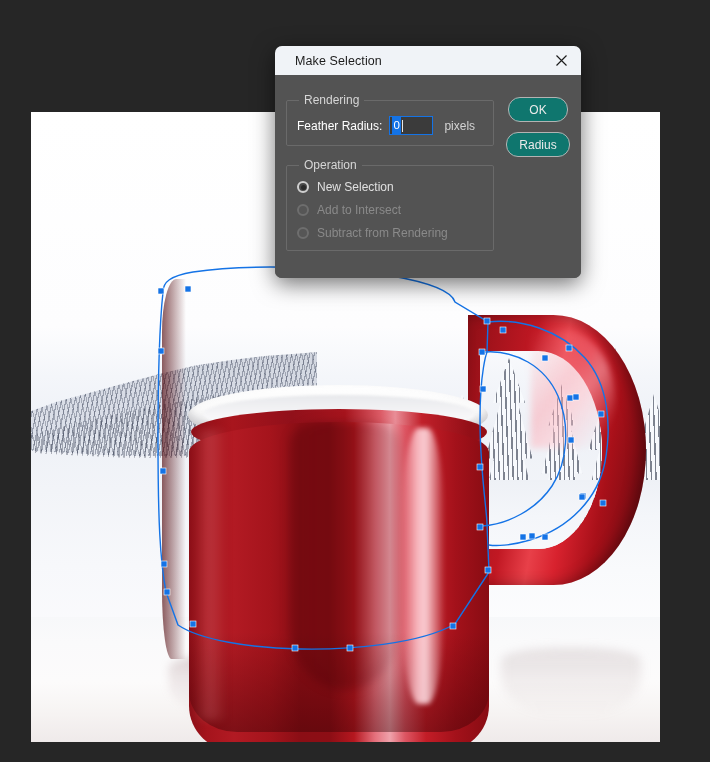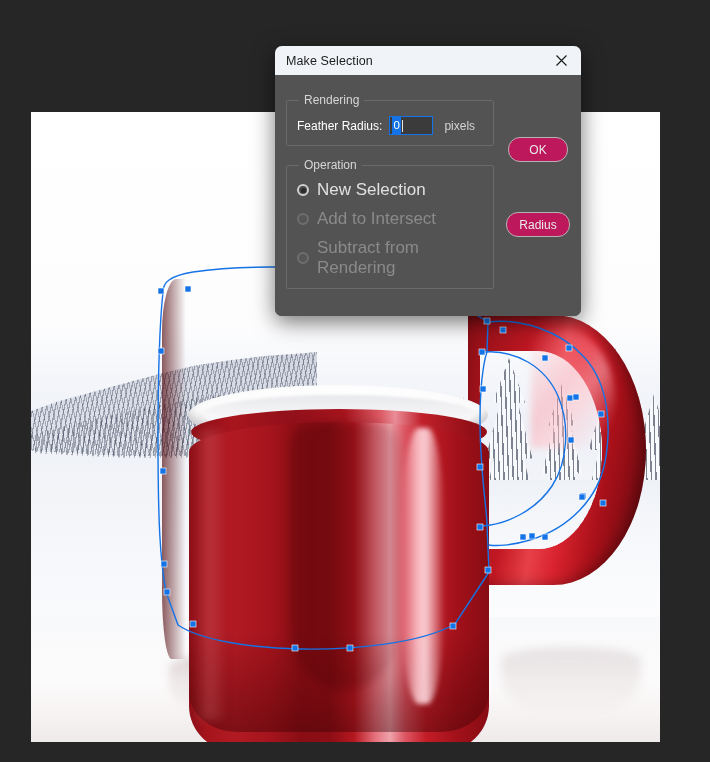--- a/index.html
+++ b/index.html
@@ -333,21 +333,21 @@
     border-radius: 7px;
     background: #535353;
     box-shadow: 0 6px 22px rgba(0,0,0,0.55);
     overflow: hidden;
   }
   .dlg-titlebar {
     height: 29px;
     background: #f0f3f7;
     display: flex;
     align-items: center;
-    padding: 0 0 0 11px;
+    padding: 0 0 0 20px;
     position: relative;
   }
   .dlg-title {
     font-size: 12.5px;
     color: #1c1c1c;
     letter-spacing: 0.1px;
   }
   .dlg-close {
     position: absolute;
     right: 0; top: 0;
@@ -463,37 +463,36 @@
   }
   .radio .dot {
     width: 5px; height: 5px;
     border-radius: 50%;
     background: #2b2b2b;
   }
   .radio.disabled {
     border-color: #6e6e6e;
     background: #565656;
   }
-  .radio-label { font-size: 17px; color: #e0e0e0; }
+  .radio-label { font-size: 12px; color: #e0e0e0; }
   .radio-row.disabled .radio-label { color: #8a8a8a; }
 
   .btn {
     width: 58px;
     height: 23px;
     border-radius: 12px;
     border: 1px solid #b3b3b3;
-    background: #be185d;
+    background: #0f766e;
     color: #eaeaea;
     font-size: 12px;
     font-family: "Liberation Sans", sans-serif;
     display: flex;
     align-items: center;
     justify-content: center;
     cursor: default;
-    margin-top: 40px;
   }
   .btn.cancel { width: 62px; }
 </style>
 </head>
 <body>
 
 <div id="app-background"></div>
 
 <div id="canvas-area">
 

